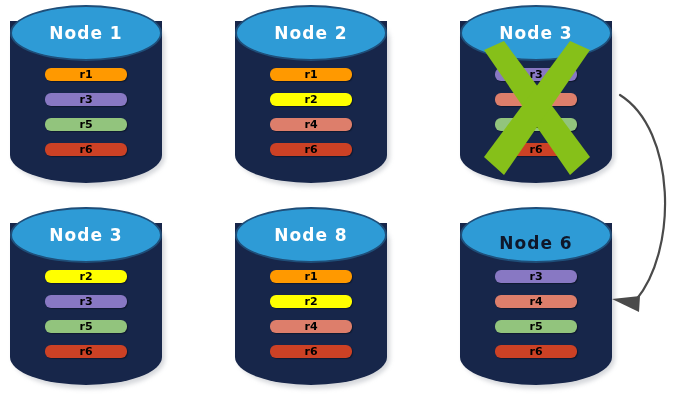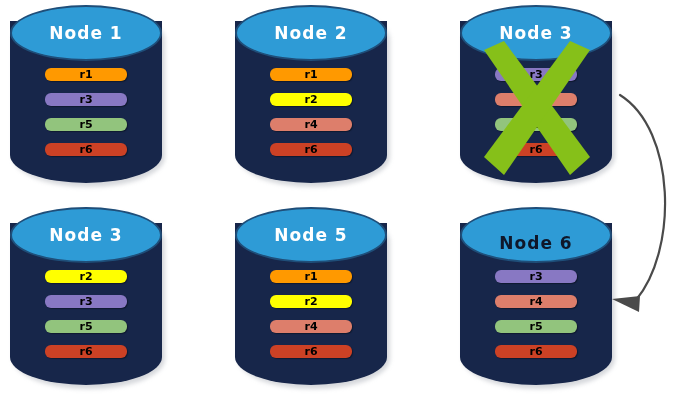--- a/index.html
+++ b/index.html
@@ -183,21 +183,21 @@
       <div class="bar" style="background-color: rgb(136, 120, 195);">r3</div>
       <div class="bar" style="background-color: rgb(146, 196, 125);">r5</div>
       <div class="bar" style="background-color: rgb(204, 65, 37);">r6</div>
     </div>
   </div>
 
   <div class="node" style="left:235px; top:207px;">
     <div class="cyl-shadow"></div>
     <div class="cyl-body" style="background: rgb(23, 38, 74);"></div>
     <div class="cyl-top" style="background: rgb(46, 155, 214); border-color: rgb(31, 78, 121);"></div>
-    <div class="node-label" style="color: rgb(255, 255, 255);">Node  5</div>
+    <div class="node-label" style="color: rgb(255, 255, 255);">Node  8</div>
     <div class="bars">
       <div class="bar" style="background-color: rgb(255, 153, 0);">r1</div>
       <div class="bar" style="background-color: rgb(255, 255, 0);">r2</div>
       <div class="bar" style="background-color: rgb(221, 126, 107);">r4</div>
       <div class="bar" style="background-color: rgb(204, 65, 37);">r6</div>
     </div>
   </div>
 
   <div class="node" style="left:460px; top:207px;">
     <div class="cyl-shadow"></div>

